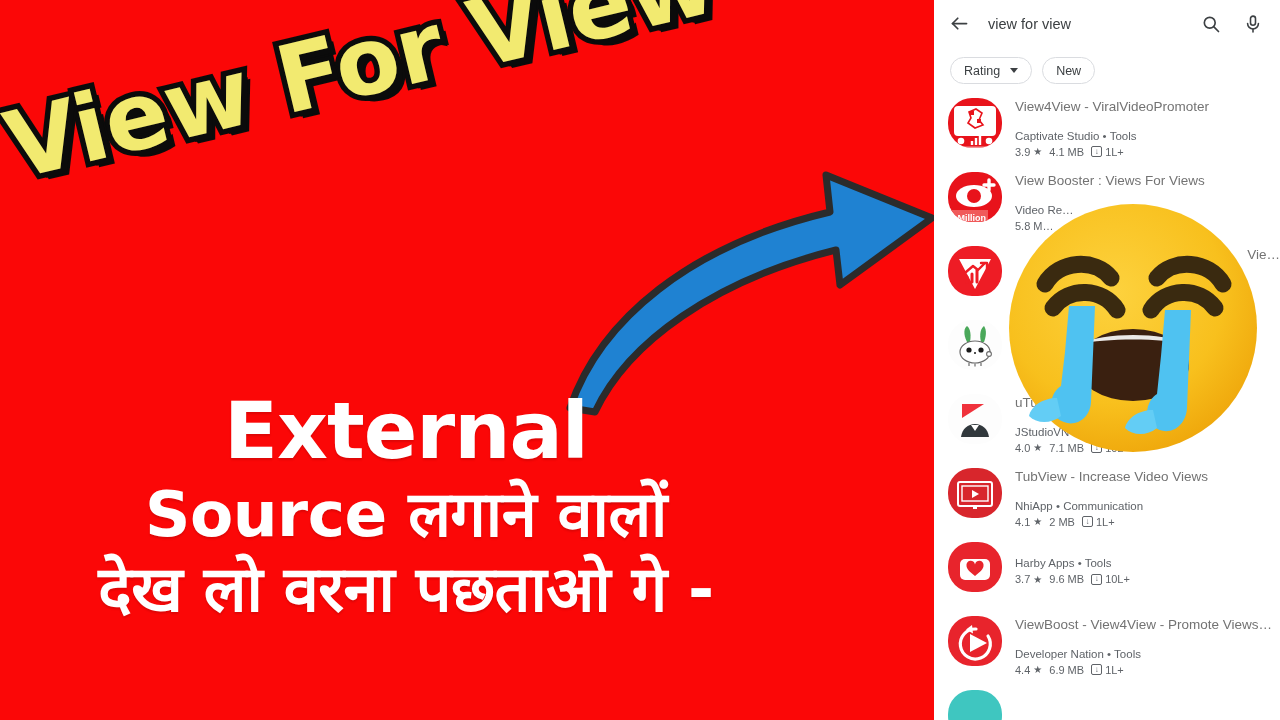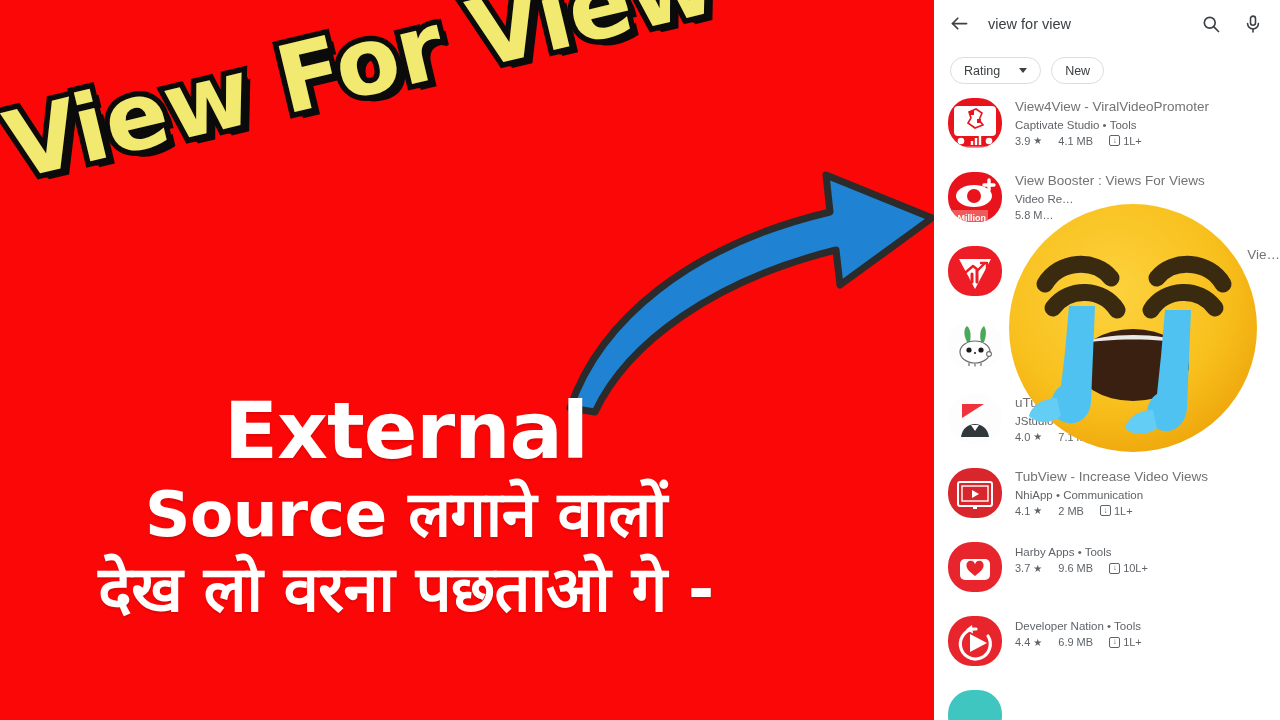--- a/index.html
+++ b/index.html
@@ -93,21 +93,21 @@
   #filter-row {
     display: flex; align-items: center;
     gap: 10px;
     padding: 10px 0 12px 16px;
   }
   .chip {
     border: 1px solid #dadce0;
     border-radius: 14px;
     height: 27px;
     padding: 0 13px;
-    display: flex; align-items: center; gap: 19px;
+    display: flex; align-items: center; gap: 10px;
     font-size: 12.5px;
     color: #3c4043;
     background: #fff;
     white-space: nowrap;
   }
   .chip .caret {
     width: 0; height: 0;
     border-left: 4px solid transparent;
     border-right: 4px solid transparent;
     border-top: 5px solid #3c4043;
@@ -134,25 +134,25 @@
   .app-meta { flex: 1 1 auto; min-width: 0; padding-top: 1px; }
   .app-title {
     font-size: 13.5px;
     color: #737373;
     white-space: nowrap; overflow: hidden; text-overflow: ellipsis;
     line-height: 1.25;
   }
   .app-dev {
     font-size: 11.5px;
     color: #5f6368;
-    margin-top: 3px;
+    margin-top: 14px;
     white-space: nowrap; overflow: hidden; text-overflow: ellipsis;
   }
   .app-stats {
-    display: flex; align-items: flex-end; gap: 16px;
+    display: flex; align-items: flex-end; gap: 7px;
     font-size: 11px;
     color: #5f6368;
     margin-top: 4px;
     white-space: nowrap;
   }
   .app-stats .star { font-size: 10px; }
   .dl-box {
     display: inline-flex; align-items: center; justify-content: center;
     width: 11px; height: 11px;
     border: 1px solid #5f6368;
@@ -411,20 +411,21 @@
       <div class="app-row">
         <div class="app-icon">
           <svg viewBox="0 0 54 54">
             <rect width="54" height="54" rx="13" fill="#e8242c"></rect>
             <path d="M40 20 a15 15 0 1 1 -12 -7" fill="none" stroke="#ffffff" stroke-width="3.2" stroke-linecap="round"></path>
             <path d="M24 9 l-6 4.5 l7 4" fill="#ffffff"></path>
             <path d="M22 18 l17 9 l-17 9 z" fill="#ffffff"></path>
           </svg>
         </div>
         <div class="app-meta">
+          <div class="app-title">ViewBoost - View4View - Promote Views…</div>
           <div class="app-dev">
             <span>Developer Nation</span>
             <span>•</span>
             <span>Tools</span>
           </div>
           <div class="app-stats">
             <span class="stat-grp">
                 <span>4.4</span>
                 <span class="star">★</span>
               </span>

